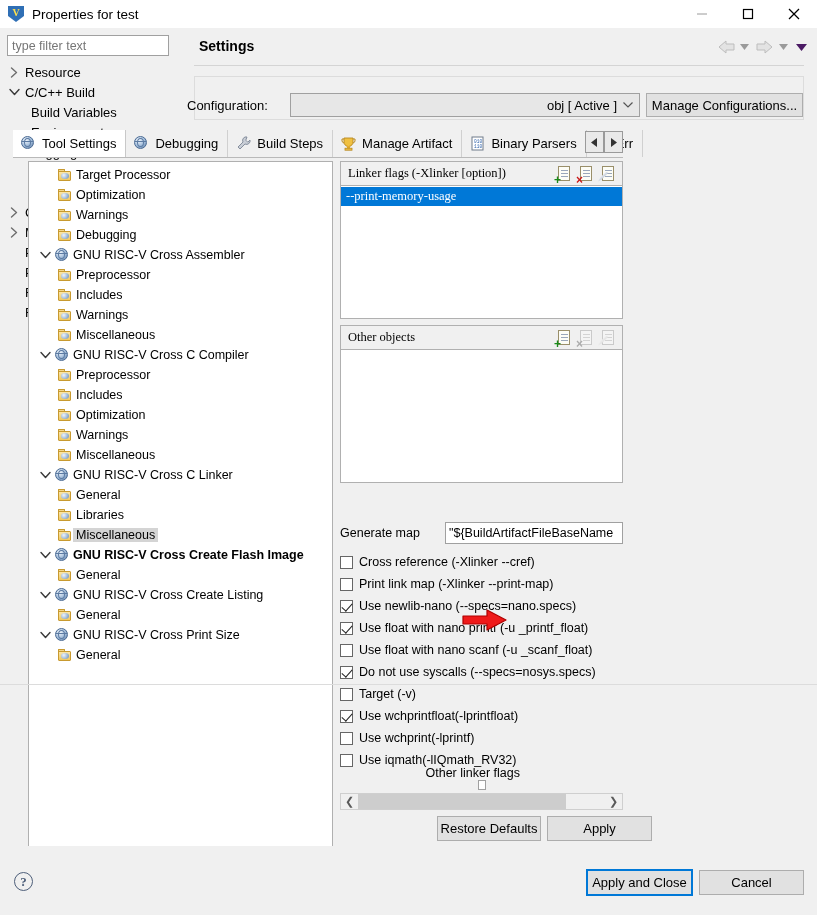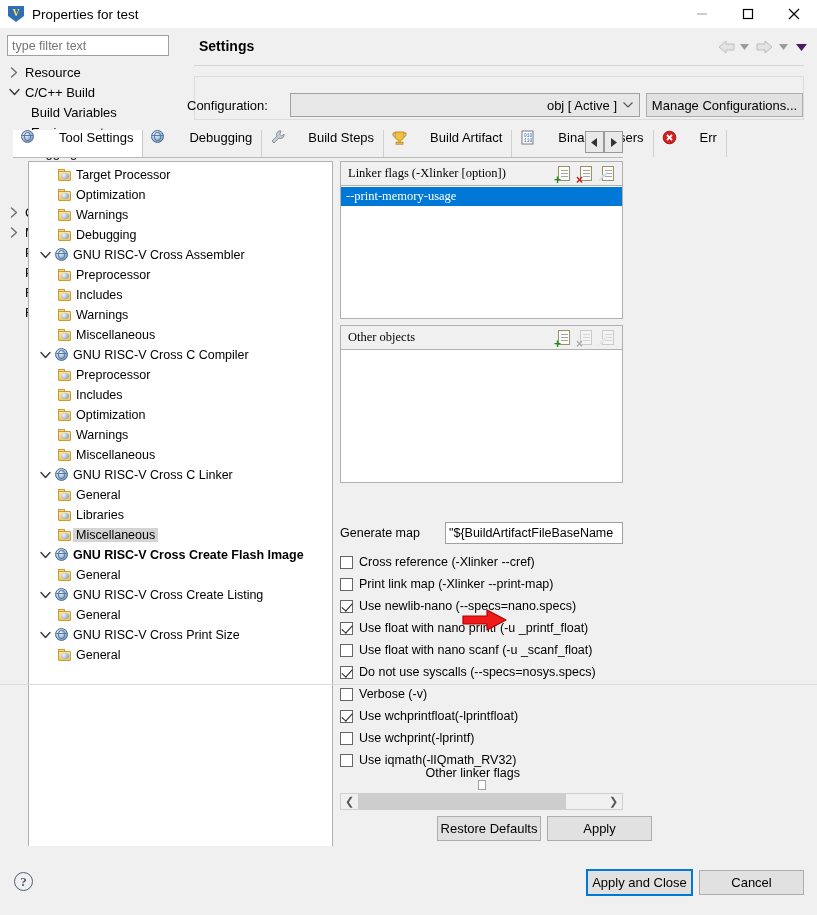--- a/index.html
+++ b/index.html
@@ -106,21 +106,21 @@
     font-size:13px; display:flex; align-items:center; justify-content:center;
     font-family:"Liberation Sans", sans-serif;
   }
 
   
   #tabstrip {
     position:absolute; left:13px; top:130px; width:610px; height:27px;
   }
   #tabs-inner { position:absolute; left:0; top:0; display:flex; height:27px; }
   .tab {
-    height:27px; display:flex; gap:22px;
+    height:27px; display:flex; align-items:center; gap:5px;
     padding:0 9px 0 8px;
     font-size:13px; white-space:nowrap;
     border-right:1px solid #d0d0d0;
     background:#f0f0f0;
   }
   .tab.active { background:#fff; font-weight:normal; border-right:1px solid #c8c8c8; }
   .tab-ico { width:16px; height:16px; flex:0 0 16px; position:relative; }
   #tab-scroll {
     position:absolute; right:0; top:1px; display:flex;
   }
@@ -428,21 +428,21 @@
         <span>Build Steps</span>
       </div>
       <div class="tab">
         <span class="tab-ico"><svg width="15" height="15" viewBox="0 0 15 15">
             <path d="M3 2 h9 v4 a4.5 4.5 0 0 1-9 0 Z" fill="#f0c040" stroke="#b8881e" stroke-width="0.9"></path>
             <rect x="6" y="10" width="3" height="2.5" fill="#e0ab30"></rect>
             <rect x="4" y="12.2" width="7" height="2" fill="#f0c040" stroke="#b8881e" stroke-width="0.8"></rect>
             <path d="M3 3 h-2 v2 a2.5 2.5 0 0 0 2 2" fill="none" stroke="#b8881e" stroke-width="1"></path>
             <path d="M12 3 h2 v2 a2.5 2.5 0 0 1-2 2" fill="none" stroke="#b8881e" stroke-width="1"></path>
           </svg></span>
-        <span>Build Artifact</span>
+        <span>Manage Artifact</span>
       </div>
       <div class="tab">
         <span class="tab-ico"><svg width="15" height="15" viewBox="0 0 15 15">
             <rect x="2" y="1" width="11" height="13" fill="#fff" stroke="#6f7b8a" stroke-width="1"></rect>
             <text x="4" y="7" font-size="4.5" fill="#2a5ea8" font-family="Liberation Mono, monospace">010</text>
             <text x="4" y="12" font-size="4.5" fill="#2a5ea8" font-family="Liberation Mono, monospace">110</text>
           </svg></span>
         <span>Binary Parsers</span>
       </div>
       <div class="tab">
@@ -850,21 +850,21 @@
         <div class="cbrow">
           <span class="cbox"></span>
           <span>Use float with nano scanf (-u _scanf_float)</span>
         </div>
         <div class="cbrow">
           <span class="cbox checked"></span>
           <span>Do not use syscalls (--specs=nosys.specs)</span>
         </div>
         <div class="cbrow">
           <span class="cbox"></span>
-          <span>Verbose (-v)</span>
+          <span>Target (-v)</span>
         </div>
         <div class="cbrow">
           <span class="cbox checked"></span>
           <span>Use wchprintfloat(-lprintfloat)</span>
         </div>
         <div class="cbrow">
           <span class="cbox"></span>
           <span>Use wchprint(-lprintf)</span>
         </div>
         <div class="cbrow">

